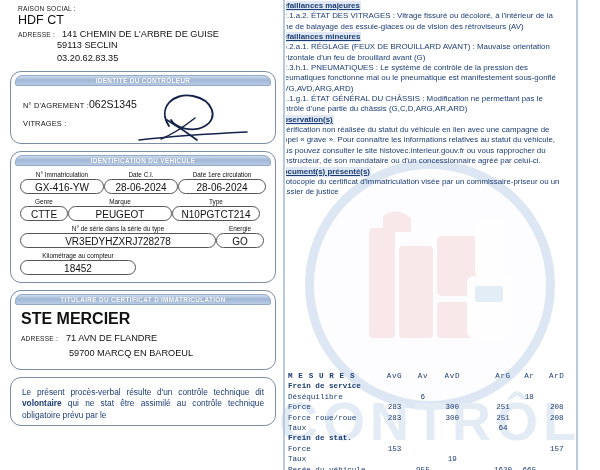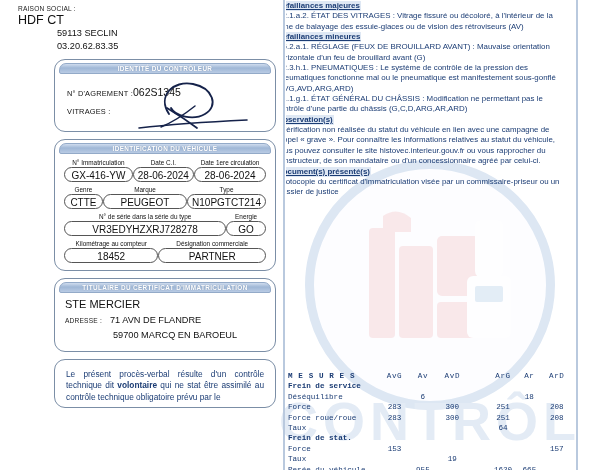--- a/index.html
+++ b/index.html
@@ -85,21 +85,20 @@
     z-index: 5;
   }
 
   
   .panel {
     position: relative;
     border: 1px solid #7b8ea6;
     border-radius: 11px;
     background: transparent;
     margin-bottom: 7px;
-    margin-left: 44px;
   }
   .panel-hdr {
     margin: 3px 4px 0 4px;
     height: 11px;
     border-radius: 7px 7px 2px 2px;
     background: linear-gradient(to bottom, #cfdcee 0%, #9fb7d6 45%, #b9cbe4 100%);
     border: 1px solid #93aac8;
     text-align: center;
     font-size: 6.4px;
     font-weight: bold;
@@ -184,21 +183,21 @@
     text-align: center;
   }
   .vrow {
     display: flex;
     margin-bottom: 4px;
     align-items: flex-end;
   }
 
   
   .tit-body { padding: 5px 0 9px 10px; }
-  .tit-name { font-size: 11px; color: #111; margin-bottom: 5px; }
+  .tit-name { font-size: 16px; color: #111; margin-bottom: 5px; font-weight: bold; }
   .tit-row { display: flex; align-items: baseline; gap: 8px; }
   .tit-line {
     font-size: 9.2px; color: #111;
     margin-left: 48px; margin-top: 4px;
     line-height: 13px;
   }
 
   
   .legal {
     padding: 9px 11px 4px 11px;
@@ -275,20 +274,24 @@
       <rect x="128" y="88" width="28" height="16" rx="2" fill="#cfe0f0"></rect>
     </svg>
     <div class="wm-text">CONTRÔLE</div>
   </div>
 
   <div class="col-left">
 
     <div class="hdr-block">
       <div class="lbl-sm">RAISON SOCIAL :</div>
       <div class="company-name">HDF CT</div>
+      <div class="addr-row">
+        <span class="lbl-sm">ADRESSE :</span>
+        <span class="addr-val">141 CHEMIN DE L'ARBRE DE GUISE</span>
+      </div>
       <div class="addr-line">59113 SECLIN</div>
       <div class="addr-line">03.20.62.83.35</div>
     </div>
 
     <div class="panel">
       <div class="panel-hdr">IDENTITÉ DU CONTRÔLEUR</div>
       <div class="ctrl-body">
         <div class="ctrl-row">
           <span class="k">N° D'AGREMENT :</span>
           <span class="v">062S1345</span>
@@ -347,24 +350,20 @@
           <div class="vfield" style="width:48px">
             <div class="vcap">Energie</div>
             <div class="vbox">GO</div>
           </div>
         </div>
 
         <div class="vrow" style="margin-bottom:0">
           <div class="vfield" style="width:116px">
             <div class="vcap">Kilométrage au compteur</div>
             <div class="vbox">18452</div>
-          </div>
-          <div class="vfield" style="width:132px">
-            <div class="vcap">Désignation commerciale</div>
-            <div class="vbox">PARTNER</div>
           </div>
         </div>
 
       </div>
     </div>
 
     <div class="panel">
       <div class="panel-hdr">TITULAIRE DU CERTIFICAT D'IMMATRICULATION</div>
       <div class="tit-body">
         <div class="tit-name">STE MERCIER</div>

